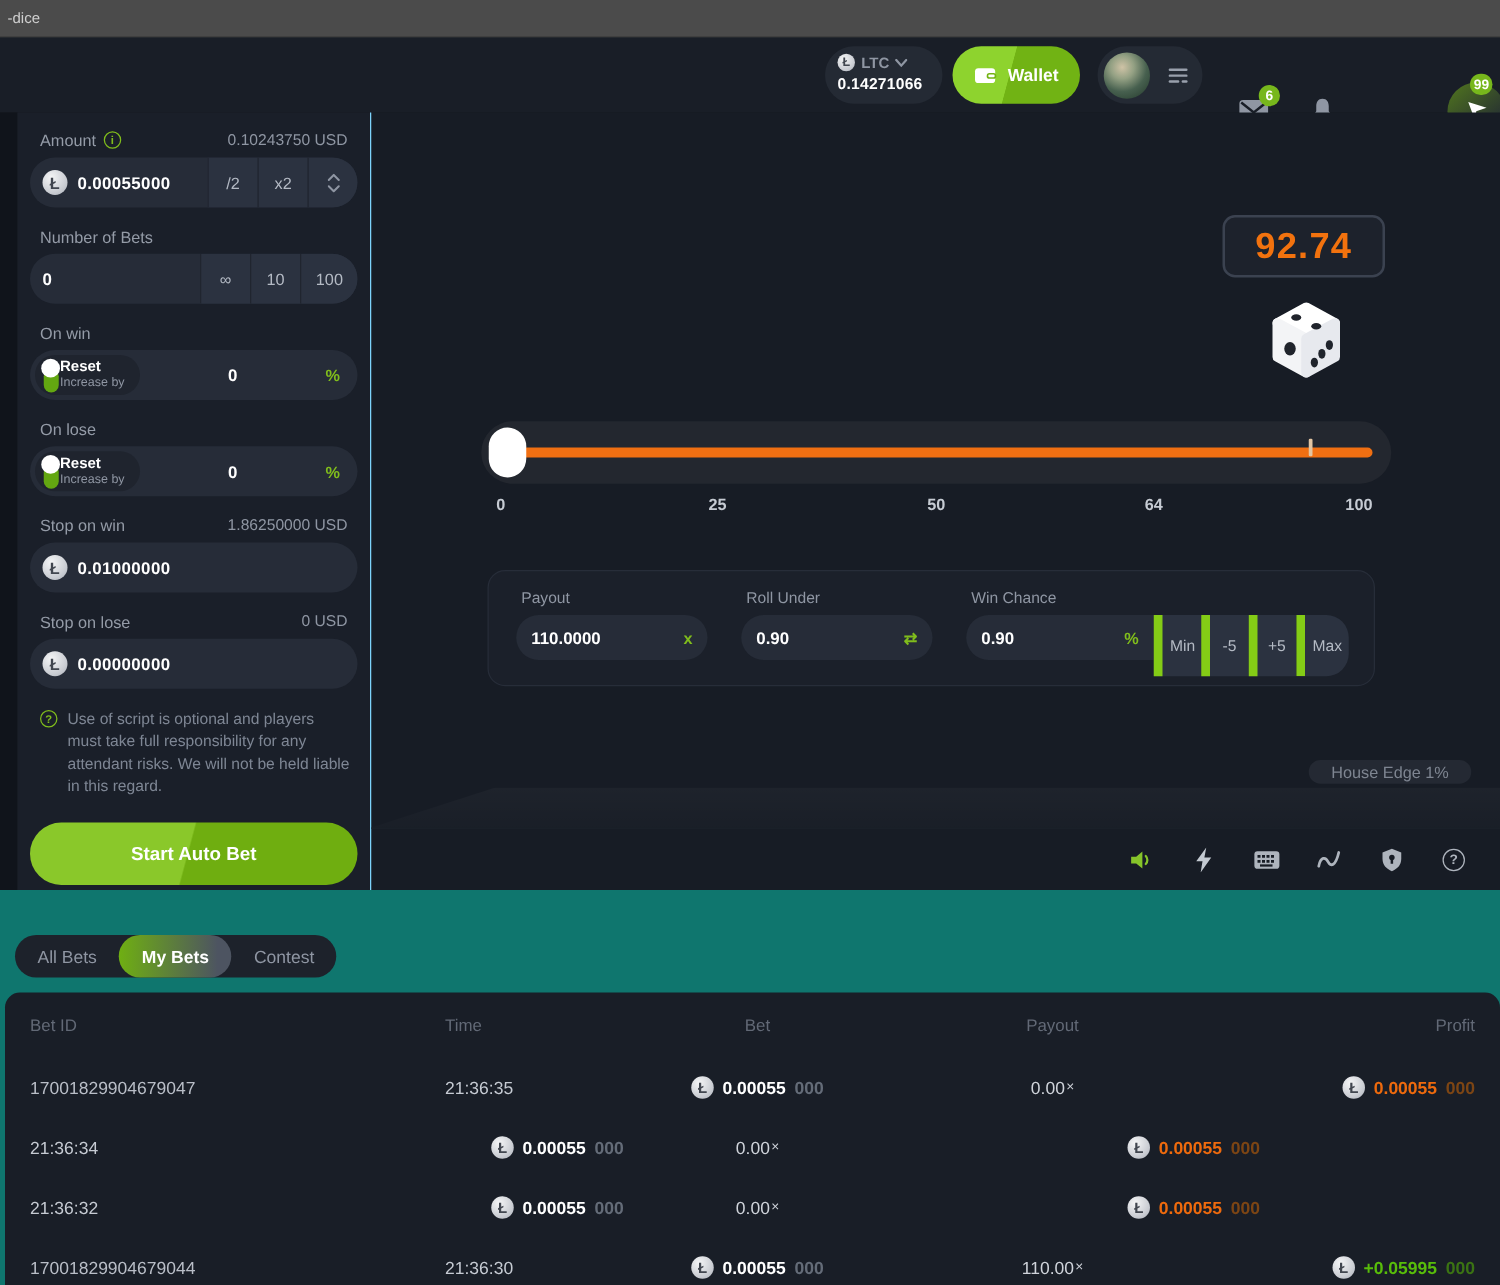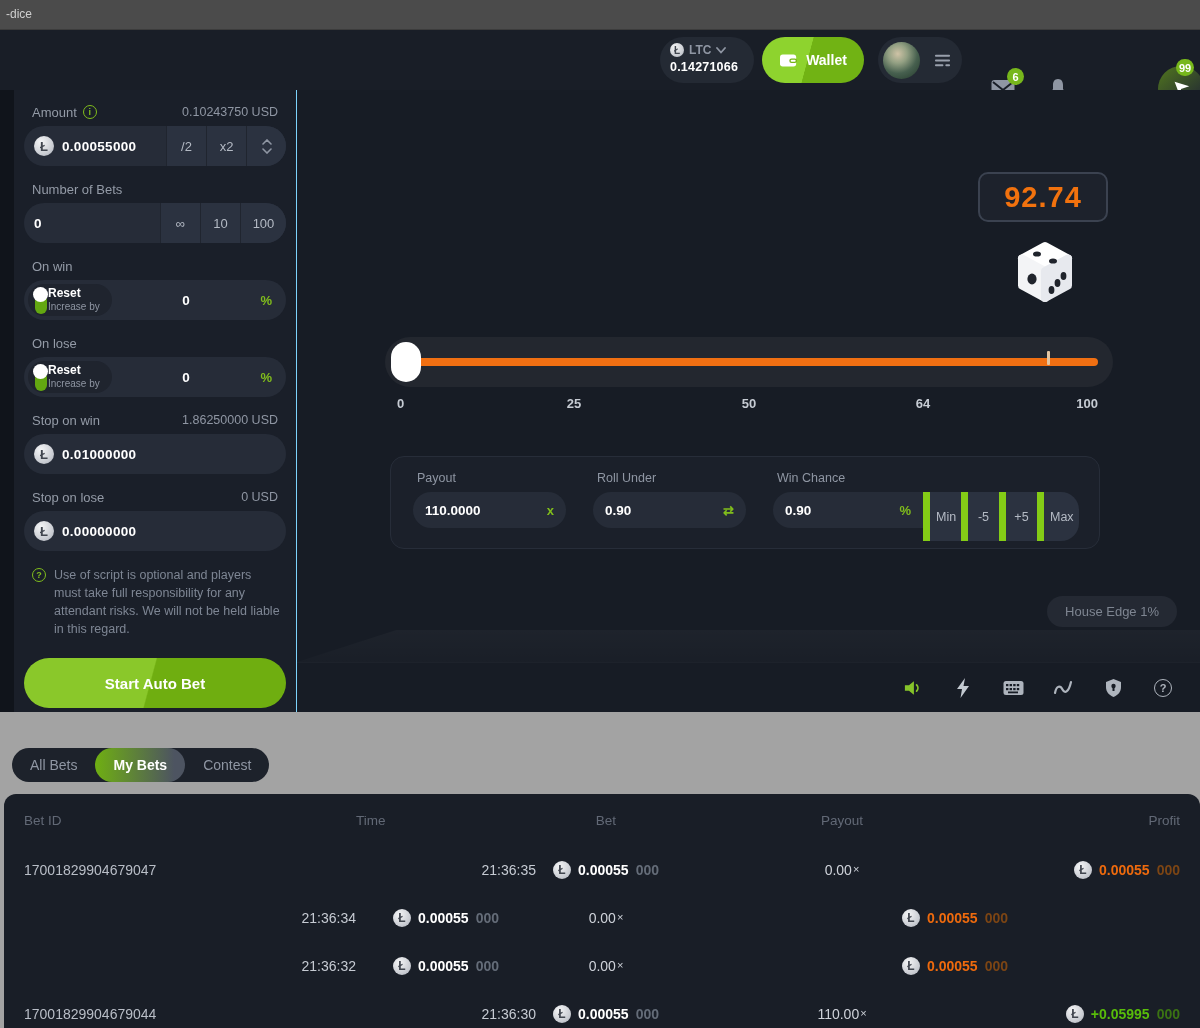--- a/index.html
+++ b/index.html
@@ -101,46 +101,46 @@
   .grp { position:absolute; top:14px; }
   .grp-label { color:#8f96a3; font-size:12.5px; margin:0 0 7px 4px; }
   .ctl-input { height:36px; background:#262c38; border-radius:18px; display:flex; align-items:center;
     padding:0 12px; color:#fff; font-weight:bold; font-size:13.5px; }
   .ctl-input .val { flex:1; }
   .chance-wrap { display:flex; height:36px; }
   .chance-input { flex:1; border-radius:18px 0 0 18px; }
   .chance-btn { width:38px; height:49px; background:#2b3240; border:none; border-left:7px solid #84cc16;
     color:#b4bac4; font-size:12.5px; cursor:pointer; }
   .chance-btn:last-child { width:42px; border-radius:0 18px 18px 0; }
-  .house-edge { position:absolute; right:23px; top:506px; height:31px; padding:7px 18px; border-radius:17px;
+  .house-edge { position:absolute; right:23px; top:518px; height:19px; padding:7px 18px; border-radius:17px;
     background:#242933; color:#7e8591; font-size:13px; display:flex; align-items:center; }
   .floor { position:absolute; left:0; bottom:50px; width:100%; height:32px;
     background:linear-gradient(to bottom, rgba(255,255,255,0.03), rgba(255,255,255,0.012));
     clip-path:polygon(11% 0, 100% 0, 100% 100%, 0 100%); }
   .game-footer { position:absolute; left:0; bottom:0; width:100%; height:50px; border-top:1px solid #1d222b;
     display:flex; align-items:center; justify-content:flex-end; gap:28px; padding-right:26px; }
   .gf-icon { width:22px; height:22px; display:flex; align-items:center; justify-content:center;
     background:none; border:none; padding:0; cursor:pointer; }
   .help-circle { width:18px; height:18px; border-radius:50%; border:1.7px solid #aeb4bd; color:#aeb4bd;
     font-size:11px; font-weight:bold; display:flex; align-items:center; justify-content:center; }
 
   
-  .bets { position:absolute; top:712px; left:0; width:1200px; height:316px; background:#a3a3a3;padding-left:12px; }
+  .bets { position:absolute; top:712px; left:0; width:1200px; height:316px; background:#0f766e;padding-left:12px; }
   .tabs { position:absolute; left:12px; top:36px; height:34px; background:#1d222b; border-radius:17px;
     display:flex; align-items:center; }
   .tab { padding:0 18px; height:34px; line-height:34px; color:#8f96a3; font-size:14px; border-radius:17px;
     background:none; border:none; cursor:pointer; font-family:inherit; }
   .tab.active { background:linear-gradient(90deg,#6faf12, #4d5461 88%); color:#fff; font-weight:bold; }
   .table { position:absolute; left:4px; top:82px; width:1196px; height:234px; background:#191e27;
     border-radius:12px 12px 0 0; overflow:hidden; }
   .tgrid { display:grid; grid-template-columns:332px 180px 140px 332px 1fr; padding:0 20px; align-items:center; }
   .thead { height:52px; color:#626976; font-size:13.5px; }
   .trow { height:48px; font-size:14px; }
   .c3 { justify-self:center; } .c4 { justify-self:center; } .c5 { justify-self:end; }
-  .cid { color:#b9bec7; } .ctime { color:#c6cbd3;text-align:right; }
+  .cid { color:#b9bec7; } .ctime { color:#c6cbd3; }
   .cbet { display:flex; align-items:center; gap:7px; color:#fff; }
   .dim { color:#646c78; font-weight:bold; }
   .cpayout { color:#cfd3da; }
   .mult { font-size:11px; vertical-align:2px; margin-left:1px; }
   .cprofit { display:flex; align-items:center; gap:7px; }
   .trow .pmain { color:#ee6a0d; } .trow .pdim { color:#7c4514; font-weight:bold; }
   .trow.win .pmain { color:#58bd0a; } .trow.win .pdim { color:#3b7313; }
 
   svg { display:block; }
 </style>

